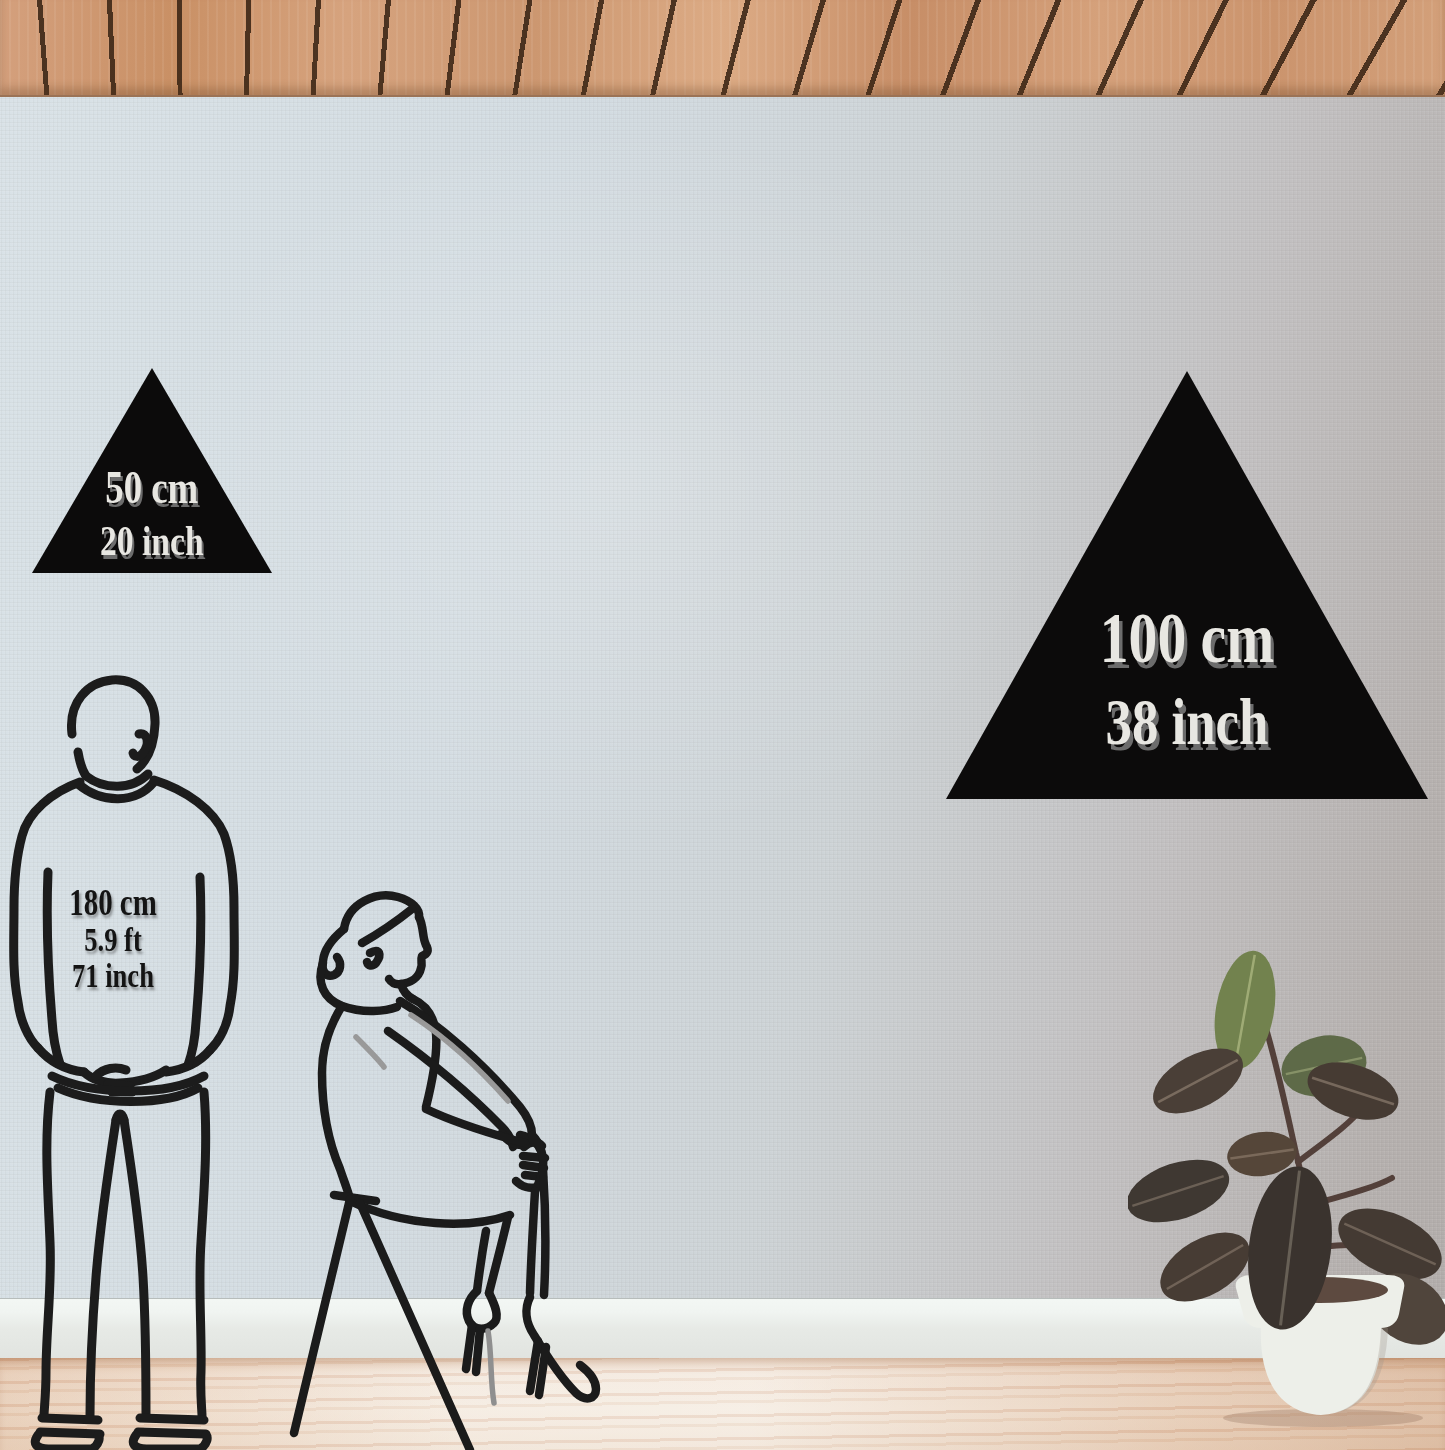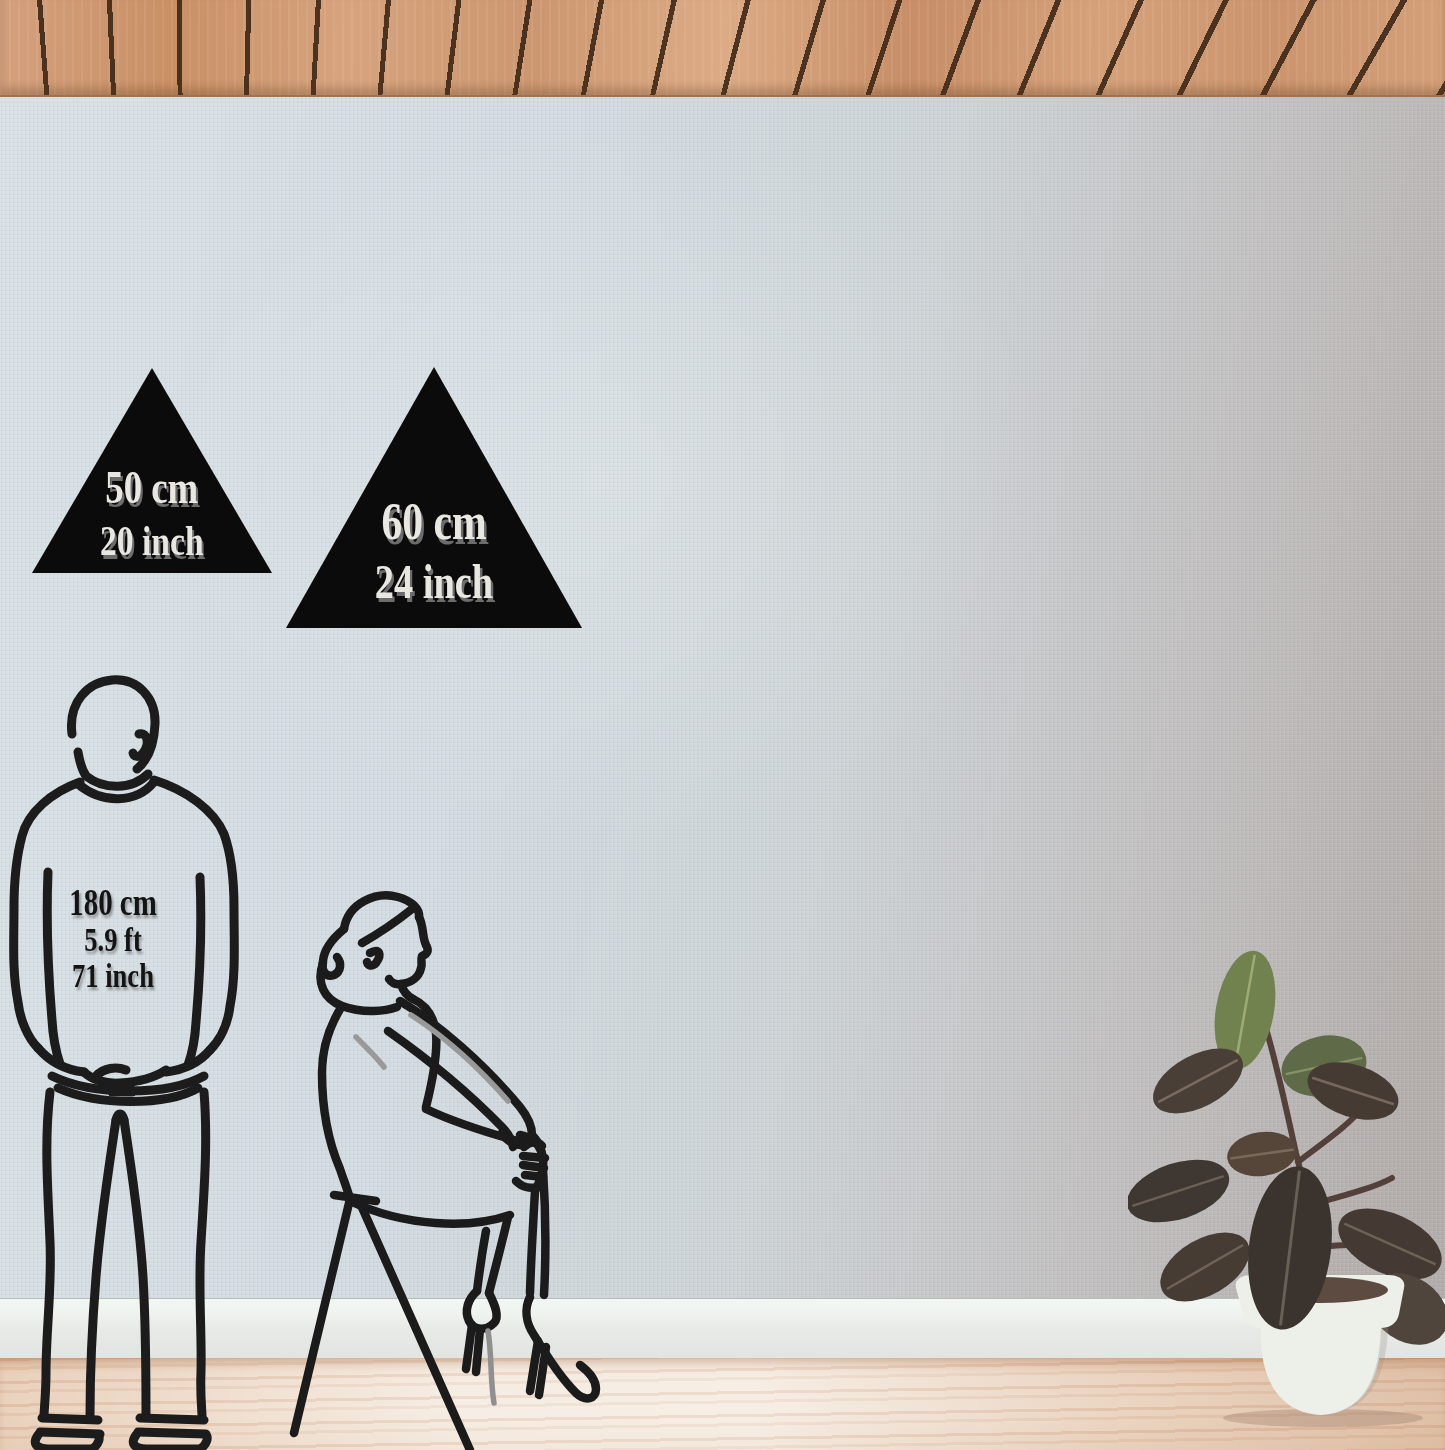--- a/index.html
+++ b/index.html
@@ -96,24 +96,24 @@
   <div class="wall"></div>
   <div class="baseboard"></div>
   <div class="floor"></div>
 
   <div class="triangle t1">
     <div class="tri-labels">
       <span class="tri-label-cm">50 cm</span>
       <span class="tri-label-in">20 inch</span>
     </div>
   </div>
-  <div class="triangle t2">
+  <div class="triangle t4">
     <div class="tri-labels">
-      <span class="tri-label-cm">60 cm</span>
-      <span class="tri-label-in">24 inch</span>
+      <span class="tri-label-cm">100 cm</span>
+      <span class="tri-label-in">38 inch</span>
     </div>
   </div>
 
   <svg class="fig man-svg" viewBox="0 0 250 778" aria-hidden="true">
     <g fill="none" stroke="#1c1c1c" stroke-width="9" stroke-linecap="round" stroke-linejoin="round">
       <path d="M 64,62 C 60,30 80,10 104,8 C 130,6 148,26 147,52 C 146,74 140,88 129,97"></path>
       <path d="M 131,62 C 140,60 142,72 135,81 C 131,86 126,85 125,81"></path>
       <path d="M 70,80 C 72,92 74,98 78,104"></path>
       <path d="M 78,104 C 96,118 124,118 140,102"></path>
       <path d="M 70,112 C 94,132 128,132 146,110"></path>

